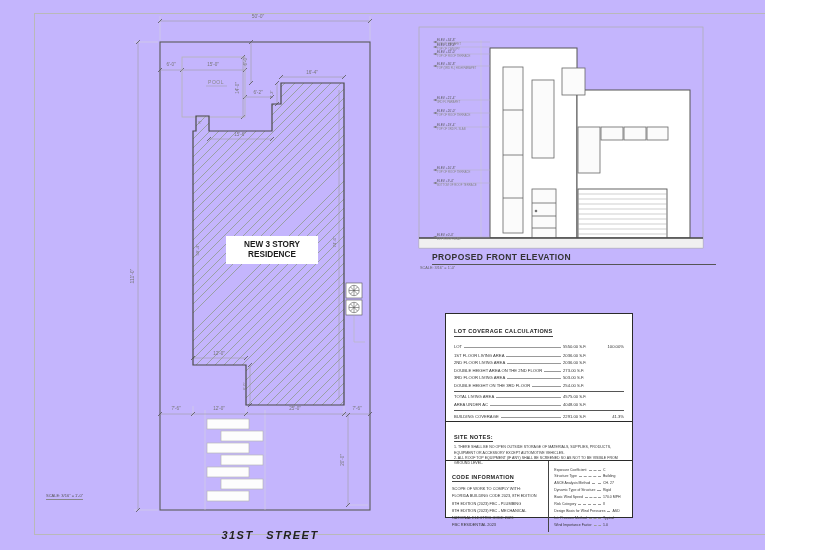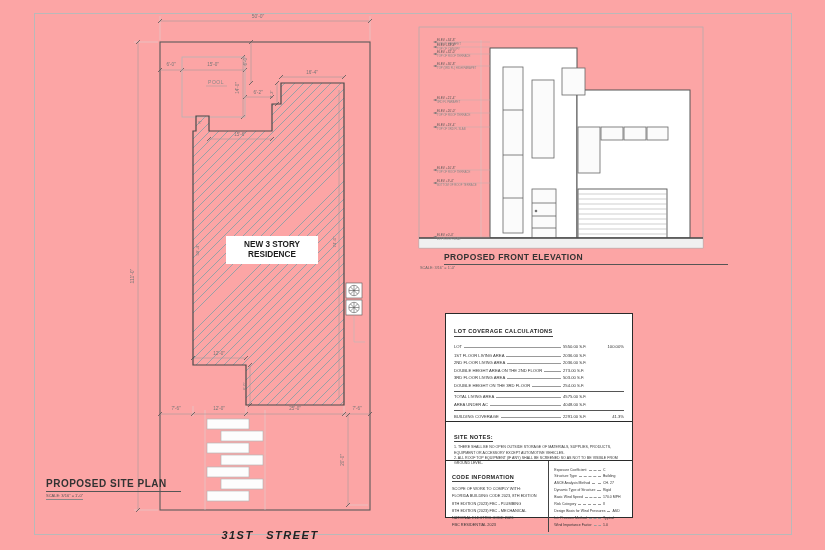--- a/index.html
+++ b/index.html
@@ -1,33 +1,33 @@
 <!DOCTYPE html>
 <html><head>
 <meta charset="utf-8">
 <style>
   html,body{margin:0;padding:0;background:#fff;}
-  .sheet{position:relative;width:825px;height:550px;background:#fca5a5;
+  .sheet{position:relative;width:765px;height:550px;background:#c4b5fd;
          font-family:"Liberation Sans",sans-serif;overflow:hidden;color:#222;}
   .sheet-border{position:absolute;left:34px;top:13px;width:756px;height:520px;
          border:1px solid #b9b9b9;}
   
   .bldg-hatch{position:absolute;left:193px;top:83px;width:151px;height:322px;
       background:repeating-linear-gradient(135deg,#9aa0a6 0px,#9aa0a6 .7px,transparent .7px,transparent 6.5px);
       clip-path:polygon(3px 33px,16px 33px,16px 48px,79px 48px,79px 21px,88px 21px,88px 0px,
                         151px 0px,151px 322px,53px 322px,53px 282px,0px 282px,0px 48px,3px 48px);}
   svg.overlay{position:absolute;left:0;top:0;}
   
   .sp-title{position:absolute;left:46px;top:478px;font-size:10px;font-weight:bold;
       letter-spacing:.5px;color:#333;border-bottom:1px solid #555;padding:0 14px 2px 0;}
   .sp-scale{position:absolute;left:46px;top:493px;font-size:4px;color:#555;
       border-bottom:.5px solid #888;padding-bottom:1px;}
   .street{position:absolute;left:200px;top:512px;width:140px;text-align:center;
       font-size:11px;font-weight:bold;font-style:italic;letter-spacing:1.5px;word-spacing:8px;color:#222;margin-top:17px;}
-  .el-title{position:absolute;left:444px;top:252px;width:284px;font-size:8.5px;font-weight:bold;
+  .el-title{position:absolute;left:432px;top:252px;width:284px;font-size:8.5px;font-weight:bold;
       letter-spacing:.4px;color:#333;border-bottom:1px solid #555;padding-bottom:2px;}
   .el-scale{position:absolute;left:420px;top:266px;font-size:3.8px;color:#666;}
   
   .tables{position:absolute;left:445px;top:313px;width:188px;height:205px;
       border:1.5px solid #2a2a2a;background:#fff;box-sizing:border-box;display:flex;flex-direction:column;}
   .sec{box-sizing:border-box;}
   .sec1{height:107px;padding:5px 8px 2px 8px;}
   .sec2{height:39px;padding:3px 8px;border-top:1.5px solid #2a2a2a;}
   .sec3{flex:1;display:flex;border-top:1.5px solid #2a2a2a;}
   .sec-title{font-size:5.5px;font-weight:bold;letter-spacing:.4px;color:#222;
@@ -282,21 +282,20 @@
         <g>
           <line x1="436" y1="237" x2="490" y2="237" stroke="#b0b0b0" stroke-width="0.4"></line>
           <polygon points="433,237 436.5,235.8 436.5,238.2" fill="#777"></polygon>
           <text x="437" y="236" font-size="3" fill="#555">ELEV. ±0'-0"</text>
           <text x="437" y="239.8" font-size="2.8" fill="#888">1ST FLOOR SLAB</text>
         </g>
       </g>
     </g>
   </svg>
 
-  <div class="sp-title">PROPOSED SITE PLAN</div>
   <div class="sp-scale">SCALE: 3/16" = 1'-0"</div>
   <div class="street">31ST STREET</div>
   <div class="el-title">PROPOSED FRONT ELEVATION</div>
   <div class="el-scale">SCALE: 3/16" = 1'-0"</div>
 
   <div class="tables">
 
     <div class="sec sec1">
       <div class="sec-title">LOT COVERAGE CALCULATIONS</div>
       <div class="lcrow" style="margin-top:4px;">

